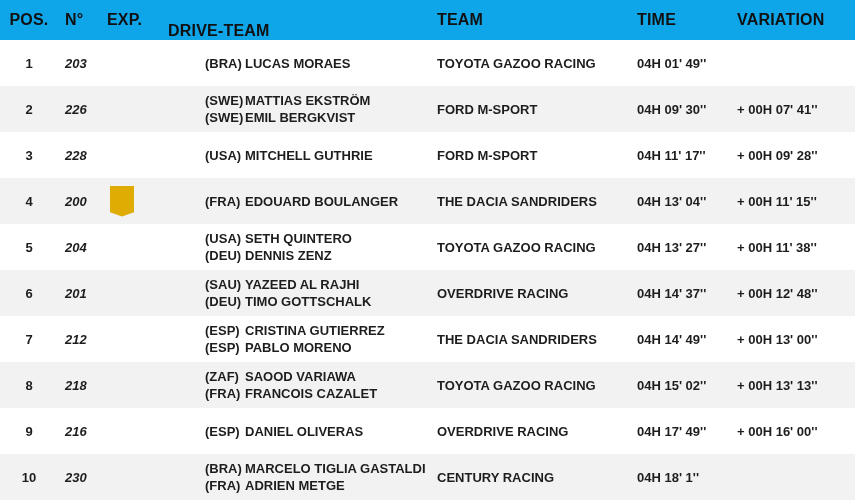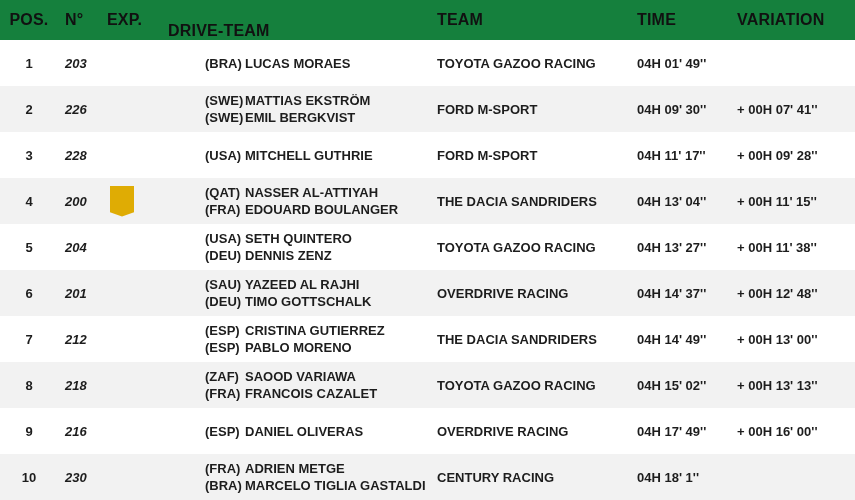--- a/index.html
+++ b/index.html
@@ -14,21 +14,21 @@
   .results-table { width: 855px; height: 500px; }
 
   .grid-cols {
     display: grid;
     grid-template-columns: 58px 49px 55px 275px 200px 100px 118px;
     align-items: center;
   }
 
   .header-row {
     height: 40px;
-    background: #15803d;
+    background: #0ea5e9;
     font-size: 16px;
     font-weight: 700;
     color: #111111;
     letter-spacing: 0.2px;
   }
   .header-row .h-pos { text-align: center; }
   .header-row .h-no { padding-left: 7px; }
   .header-row .h-exp { padding-left: 0px; }
   .header-row .h-driveteam { padding-left: 6px; margin-top: 22px; }
 
@@ -129,23 +129,20 @@
     </div>
 
     <div class="row grid-cols alt">
       <div class="cell-pos">4</div>
       <div class="cell-no">200</div>
       <div class="cell-exp">
         <span class="flag"></span>
       </div>
       <div class="cell-drivers">
         <div class="driver-line">
-          <span class="driver-country">(QAT)</span><span class="driver-name">NASSER AL-ATTIYAH</span>
-        </div>
-        <div class="driver-line">
           <span class="driver-country">(FRA)</span><span class="driver-name">EDOUARD BOULANGER</span>
         </div>
       </div>
       <div class="cell-team">THE DACIA SANDRIDERS</div>
       <div class="cell-time">04H 13' 04''</div>
       <div class="cell-variation">+ 00H 11' 15''</div>
     </div>
 
     <div class="row grid-cols">
       <div class="cell-pos">5</div>
@@ -240,24 +237,24 @@
     </div>
 
     <div class="row grid-cols alt">
       <div class="cell-pos">10</div>
       <div class="cell-no">230</div>
       <div class="cell-exp">
         <span class="flag" style="visibility: hidden;"></span>
       </div>
       <div class="cell-drivers">
         <div class="driver-line">
+          <span class="driver-country">(BRA)</span><span class="driver-name">MARCELO TIGLIA GASTALDI</span>
+        </div>
+        <div class="driver-line">
           <span class="driver-country">(FRA)</span><span class="driver-name">ADRIEN METGE</span>
-        </div>
-        <div class="driver-line">
-          <span class="driver-country">(BRA)</span><span class="driver-name">MARCELO TIGLIA GASTALDI</span>
         </div>
       </div>
       <div class="cell-team">CENTURY RACING</div>
       <div class="cell-time">04H 18' 1''</div>
     </div>
   </div>
 
 </div>
 
 </body></html>

